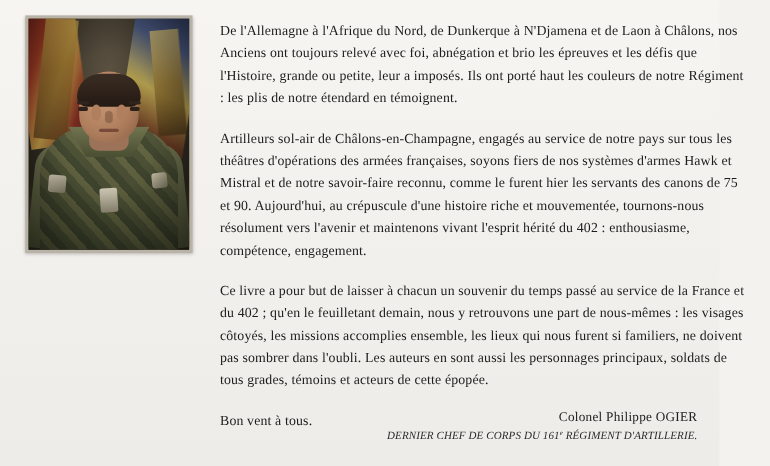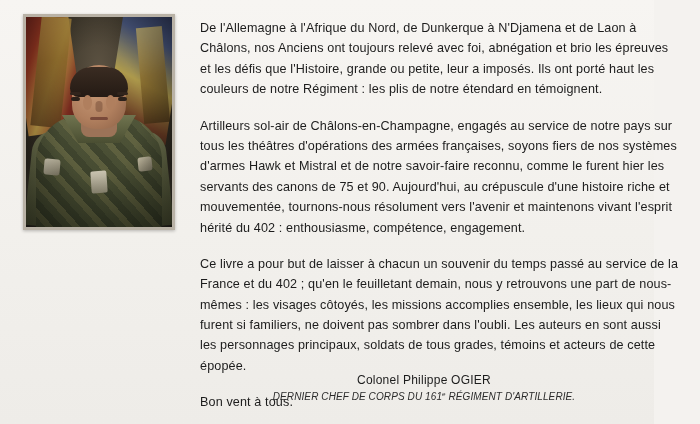--- a/index.html
+++ b/index.html
@@ -12,20 +12,21 @@
     background: #f4f2ef;
     font-family: "Liberation Sans", sans-serif;
     overflow: hidden;
     position: relative;
   }
   .page {
     position: relative;
     width: 654px;
     height: 424px;
     background: linear-gradient(180deg, #f7f5f2 0%, #f2f0ec 55%, #eeece8 100%);
+    font-family: Liberation Serif, serif;
   }
   
   .photo-frame {
     position: absolute;
     left: 23px;
     top: 14px;
     width: 152px;
     height: 216px;
     background: #b9b2a6;
     padding: 3px;
@@ -267,21 +268,21 @@
     line-height: 1.62;
     color: #1c1c1c;
     text-align: left;
     letter-spacing: 0.01em;
   }
   .para.short { margin-bottom: 32px; }
   .signature {
     position: absolute;
     right: 20px;
     bottom: 22px;
-    text-align: center;
+    text-align: right;
     width: 420px;
   }
   .sig-name {
     font-size: 12px;
     color: #1c1c1c;
     letter-spacing: 0.02em;
   }
   .sig-role {
     font-size: 10px;
     font-style: italic;

